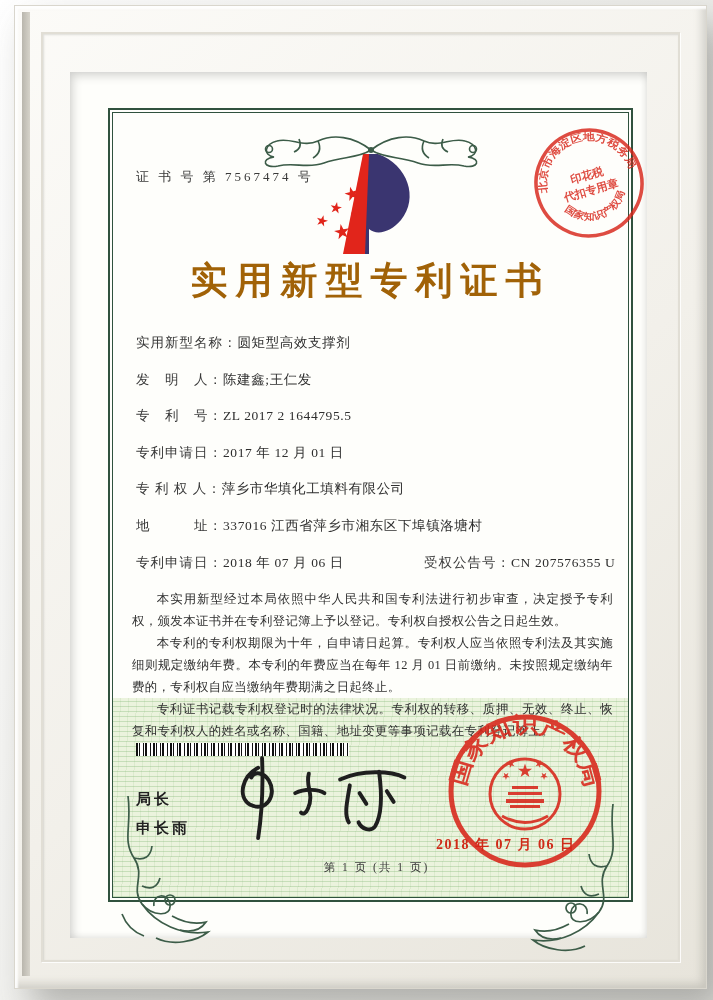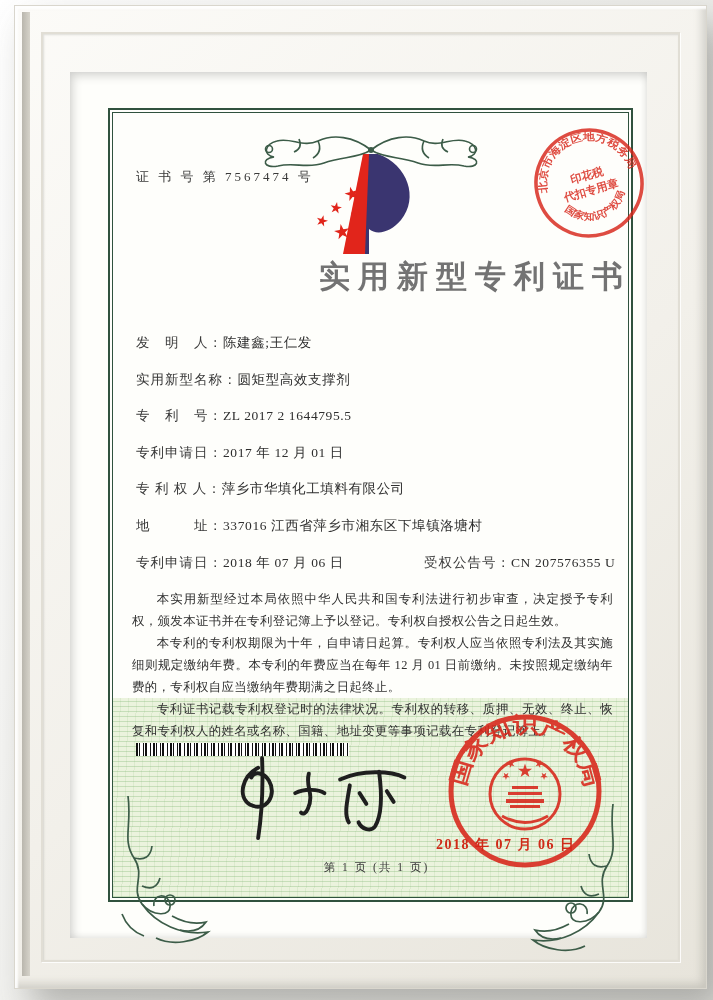--- a/index.html
+++ b/index.html
@@ -30,22 +30,22 @@
                repeating-linear-gradient(92deg, rgba(255,255,255,0) 0 7px, rgba(126,180,112,.14) 7px 8px),
                repeating-linear-gradient(0deg, rgba(120,178,108,.32) 0 1px, rgba(255,255,255,0) 1px 5px);}
   
   .orn{position:absolute;z-index:3;color:#3c5c48;}
   .orn-top{left:50%;top:16px;transform:translateX(-50%);}
   .orn-bl{left:2px;top:686px;}
   .orn-br{right:2px;top:694px;transform:scaleX(-1);}
   
   .cert-no{position:absolute;left:26px;top:58px;font-size:13px;letter-spacing:3px;color:#3a3a3a;z-index:2;}
   .logo{position:absolute;left:196px;top:42px;width:120px;height:110px;z-index:2;}
-  .cert-title{position:absolute;left:0;right:0;top:146px;text-align:right;
-              font-size:31px;font-weight:700;letter-spacing:8px;color:#737373;z-index:2;}
+  .cert-title{position:absolute;left:0;right:0;top:146px;text-align:center;
+              font-size:37px;font-weight:700;letter-spacing:8px;color:#a16207;z-index:2;}
   
   .fields{position:absolute;left:26px;right:18px;top:224px;z-index:2;color:#343434;}
   .field-row{height:23px;margin-bottom:13.6px;font-size:13.5px;letter-spacing:1px;white-space:nowrap;position:relative;}
   .f-label{color:#3a3a3a;}
   .f-value{color:#2e2e2e;letter-spacing:.6px;}
   .pair2{position:absolute;left:288px;top:0;}
   
   .paras{position:absolute;left:22px;right:18px;top:478px;z-index:2;}
   .paras p{margin:0;text-indent:2em;font-size:12.4px;line-height:1.78;letter-spacing:.4px;
            text-align:justify;color:#2f2f2f;}
@@ -148,24 +148,24 @@
           <use href="#star5" transform="translate(50,60) scale(0.55) rotate(-30)"></use>
           <use href="#star5" transform="translate(16,69) scale(0.6) rotate(15)"></use>
           <use href="#star5" transform="translate(36,80) scale(0.8) rotate(-10)"></use>
         </g>
       </svg>
 
       <div class="cert-title">实用新型专利证书</div>
 
       <div class="fields">
         <div class="field-row">
+          <span class="f-label">实用新型名称：</span><span class="f-value">圆矩型高效支撑剂</span>
+        </div>
+        <div class="field-row">
           <span class="f-label">发　明　人：</span><span class="f-value">陈建鑫;王仁发</span>
-        </div>
-        <div class="field-row">
-          <span class="f-label">实用新型名称：</span><span class="f-value">圆矩型高效支撑剂</span>
         </div>
         <div class="field-row">
           <span class="f-label">专　利　号：</span><span class="f-value">ZL 2017 2 1644795.5</span>
         </div>
         <div class="field-row">
           <span class="f-label">专利申请日：</span><span class="f-value">2017 年 12 月 01 日</span>
         </div>
         <div class="field-row">
           <span class="f-label">专 利 权 人：</span><span class="f-value">萍乡市华填化工填料有限公司</span>
         </div>
@@ -183,20 +183,24 @@
       </div>
 
       <div class="paras">
         <p>本实用新型经过本局依照中华人民共和国专利法进行初步审查，决定授予专利权，颁发本证书并在专利登记簿上予以登记。专利权自授权公告之日起生效。</p>
         <p>本专利的专利权期限为十年，自申请日起算。专利权人应当依照专利法及其实施细则规定缴纳年费。本专利的年费应当在每年 12 月 01 日前缴纳。未按照规定缴纳年费的，专利权自应当缴纳年费期满之日起终止。</p>
         <p>专利证书记载专利权登记时的法律状况。专利权的转移、质押、无效、终止、恢复和专利权人的姓名或名称、国籍、地址变更等事项记载在专利登记簿上。</p>
       </div>
 
       <div class="barcode"></div>
 
+      <div class="director">
+        <div>局长</div>
+        <div>申长雨</div>
+      </div>
 
       <svg class="signature" viewBox="0 0 200 90">
         <g fill="none" stroke="#1e1e1e" stroke-width="4" stroke-linecap="round" stroke-linejoin="round">
           <path d="M34,14 C18,22 12,44 26,52 C42,60 54,42 45,27 C40,19 30,17 27,24"></path>
           <path d="M38,4 C39,28 38,60 34,86"></path>
           <path d="M86,20 C82,34 92,40 85,56 C83,61 80,62 78,60"></path>
           <path d="M72,40 C82,35 96,36 102,40"></path>
           <path d="M118,26 C140,16 170,17 184,24"></path>
           <path d="M128,32 C125,50 122,62 127,70"></path>
           <path d="M158,18 C161,40 161,62 154,74 C150,80 140,77 137,70"></path>

